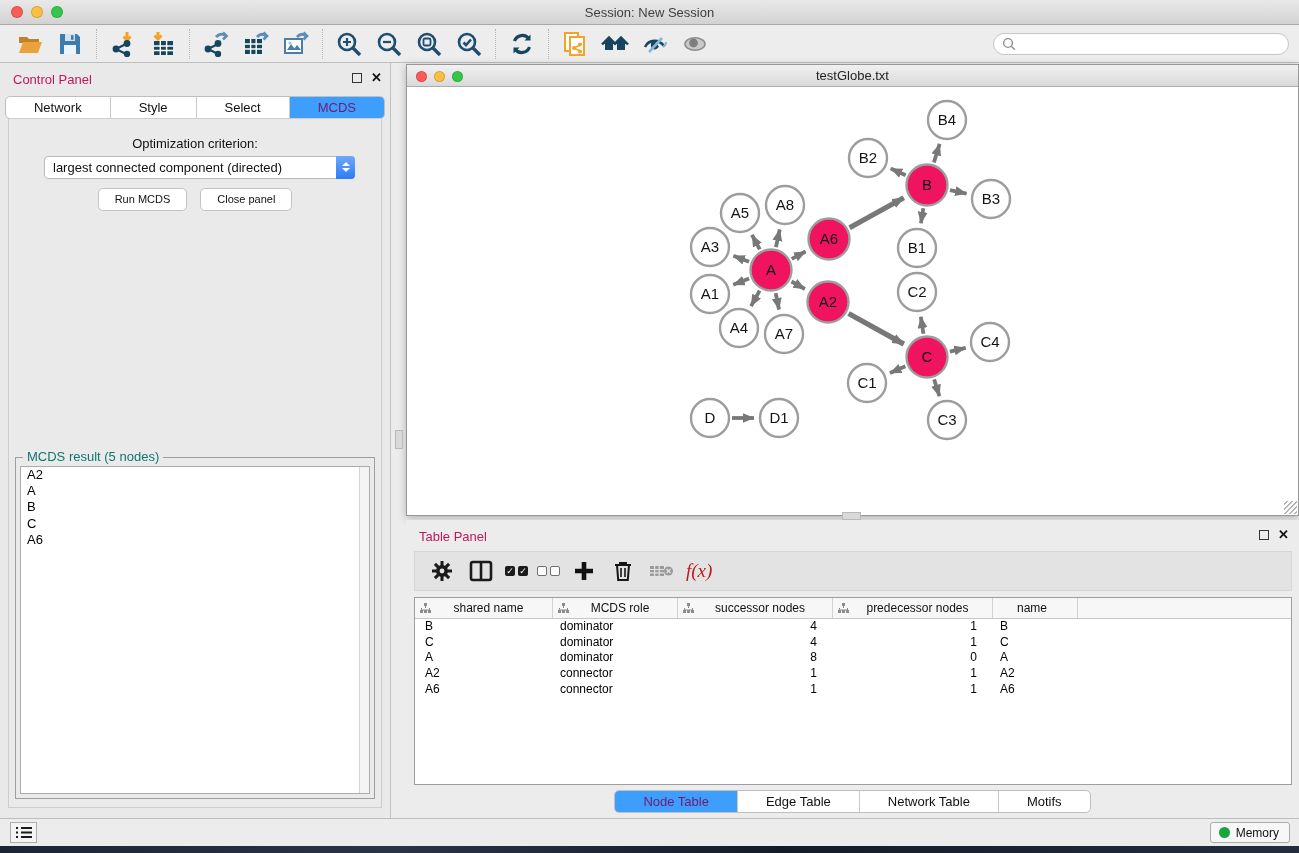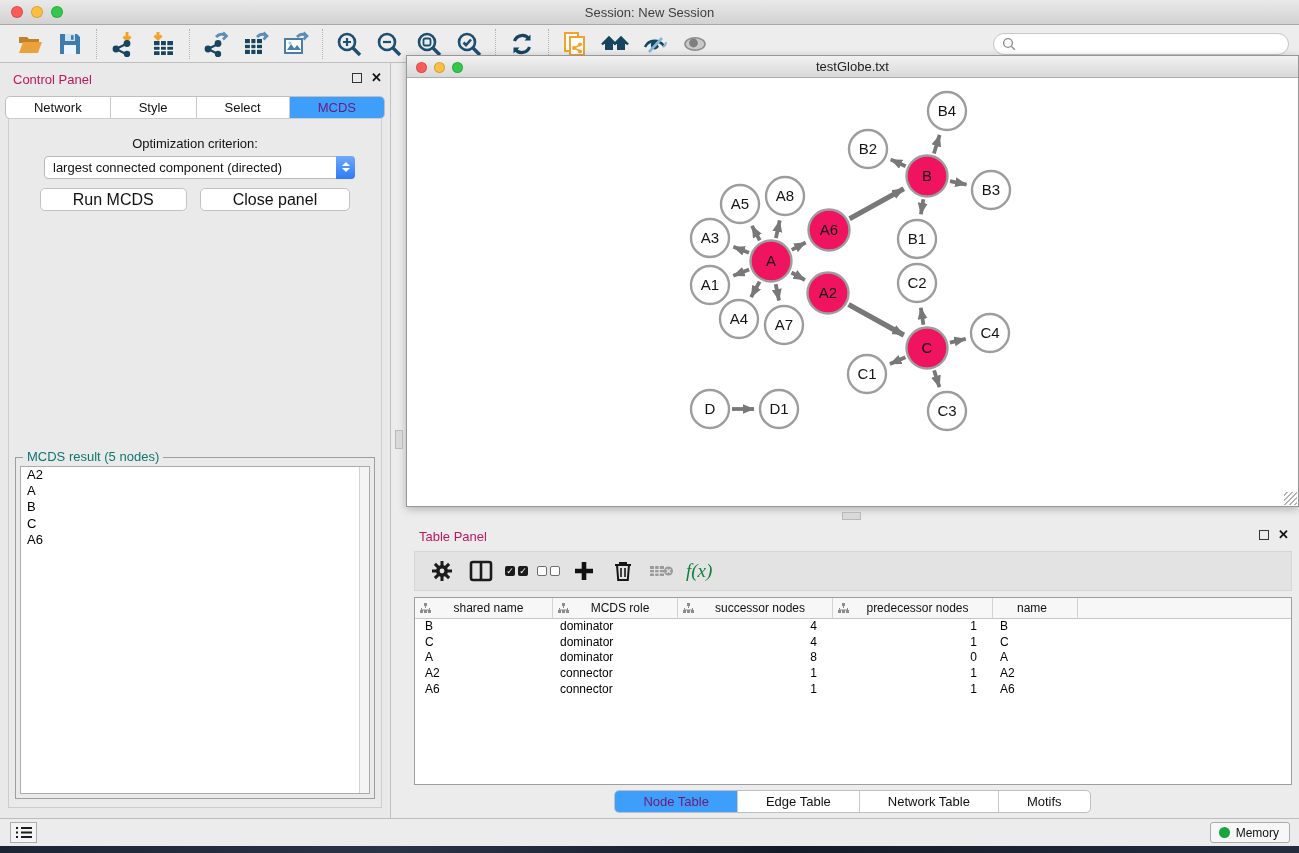--- a/index.html
+++ b/index.html
@@ -42,51 +42,51 @@
   .cp-body { position:absolute; left:8px; right:8px; top:55px; bottom:10px; border:1px solid #CDCDCD; background:#EAEAEA; }
   .opt-label { position:absolute; top:17px; width:100%; text-align:center; font-size:13px; color:#111; }
   .dropdown { position:absolute; left:35px; top:37px; width:311px; height:23px; background:#FFF;
     border:1px solid #B9B9B9; border-radius:4px; display:flex; align-items:center; }
   .dropdown .dval { flex:1; font-size:13px; padding-left:8px; color:#111; white-space:nowrap; overflow:hidden; }
   .stepper { width:19px; height:23px; margin:-1px -1px 0 0; border-radius:0 4px 4px 0;
     background:linear-gradient(#6FA9F9,#2D7BF5); display:flex; flex-direction:column; align-items:center; justify-content:center; gap:2px; }
   .tri-up { width:0; height:0; border-left:4px solid transparent; border-right:4px solid transparent; border-bottom:4px solid #FFF; }
   .tri-dn { width:0; height:0; border-left:4px solid transparent; border-right:4px solid transparent; border-top:4px solid #FFF; }
   .btn-row { position:absolute; top:69px; width:100%; display:flex; justify-content:center; gap:13px; }
-  .pbtn { height:23px; padding:0 32px; background:#FFF; border:1px solid #C3C3C3; border-radius:5px;
-    font-size:16px; line-height:21px; color:#111; }
+  .pbtn { height:23px; padding:0 16px; background:#FFF; border:1px solid #C3C3C3; border-radius:5px;
+    font-size:11px; line-height:21px; color:#111; }
 
   .fieldset { position:absolute; left:6px; right:6px; top:338px; bottom:8px; border:1px solid #9E9E9E; }
   .fieldset .legend { position:absolute; top:-9px; left:7px; background:#EAEAEA; padding:0 4px; font-size:13px; color:#0f766e; }
   .listbox { position:absolute; left:4px; right:4px; top:8px; bottom:4px; background:#FFF; border:1px solid #ABABAB; }
   .listbox .scroll { position:absolute; right:0; top:0; bottom:0; width:10px; background:#F4F4F4; border-left:1px solid #D5D5D5; }
   .list-item { font-size:13px; line-height:16.2px; padding-left:6px; color:#000; }
 
   
-  .nw { position:absolute; left:406px; top:55px; width:893px; height:452px; background:#FFF;
+  .nw { position:absolute; left:406px; top:64px; width:893px; height:452px; background:#FFF;
     border:1px solid #979797; box-shadow:0 2px 8px rgba(0,0,0,.25); }
   .nw-title { position:relative; height:22px; background:linear-gradient(#F1F1F1,#D9D9D9); border-bottom:1px solid #ACACAC; }
   .nw-title .title { text-align:center; font-size:13px; line-height:22px; color:#222; }
   .nw-title .lights { left:9px; top:6px; gap:7px; }
   .nw-title .light { width:11px; height:11px; }
   .nw-canvas { position:absolute; left:0; right:0; top:23px; bottom:0; overflow:hidden; background:#FFF; }
   .grip { position:absolute; right:1px; bottom:1px; width:13px; height:13px;
     background:repeating-linear-gradient(135deg, transparent 0 2px, #B3B3B3 2px 3.5px); }
 
   
   .vhandle { position:absolute; left:395px; top:430px; width:8px; height:19px; background:#D9D9D9; border:1px solid #B9B9B9; }
   .hhandle { position:absolute; left:842px; top:512px; width:19px; height:8px; background:#D9D9D9; border:1px solid #B9B9B9; }
 
   
   .tp { position:absolute; left:406px; top:520px; width:893px; height:298px; background:#ECECEC; }
   .tp .wctl { right:10px; }
   .tp-toolbar { position:absolute; left:8px; right:7px; top:31px; height:40px; background:#E3E3E3;
     border:1px solid #D6D6D6; display:flex; align-items:center; gap:9px; padding:0 12px; }
   .ticon { display:flex; align-items:center; justify-content:center; width:30px; height:30px; }
-  .fx { font-family:"Liberation Serif", serif; font-style:italic; font-size:19px; color:#15803d; }
+  .fx { font-family:"Liberation Serif", serif; font-style:italic; font-size:19px; color:#b91c1c; }
   .cbx { width:10px; height:10px; border-radius:2px; display:inline-block; }
   .cbx.on { background:#1B1B1B; color:#FFF; font-size:9px; line-height:10px; text-align:center; }
   .cbx.off { border:1.5px solid #6F6F6F; background:#FFF; }
   .cbpair { display:flex; gap:3px; }
 
   .tbl { position:absolute; left:8px; right:7px; top:77px; height:188px; background:#FFF; border:1px solid #9E9E9E; overflow:hidden; }
   .tbl-head { display:flex; height:21px; background:#F7F7F7; border-bottom:1px solid #C6C6C6; }
   .th { display:flex; align-items:center; border-right:1px solid #D2D2D2; font-size:12px; color:#111; }
   .th .thlabel { flex:1; text-align:center; padding-right:6px; }
   .th .thicon { margin-left:5px; display:flex; }

